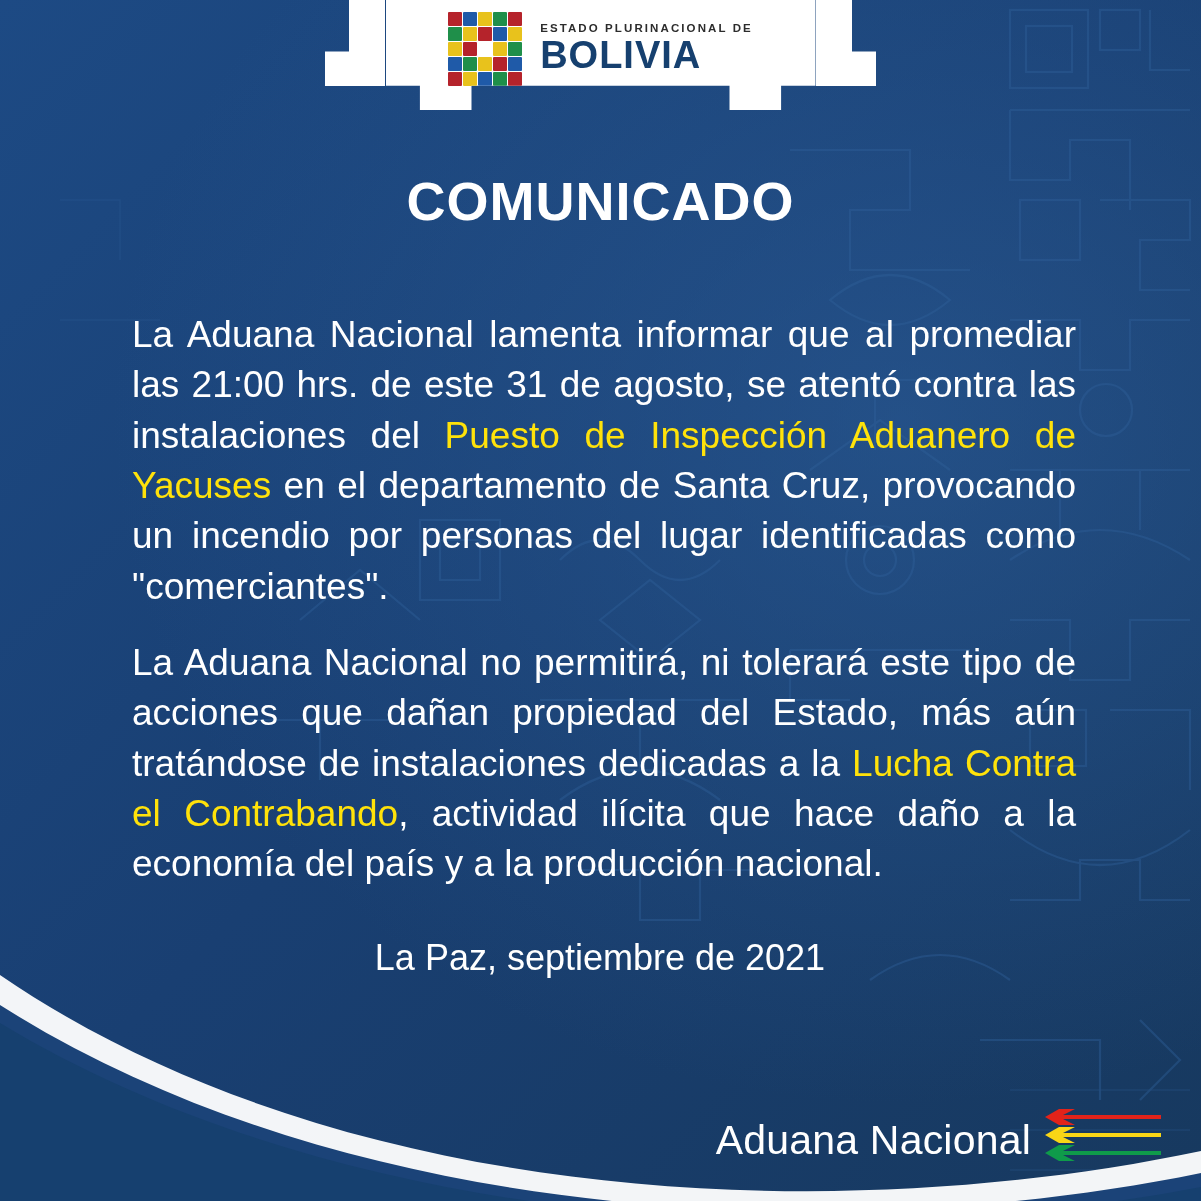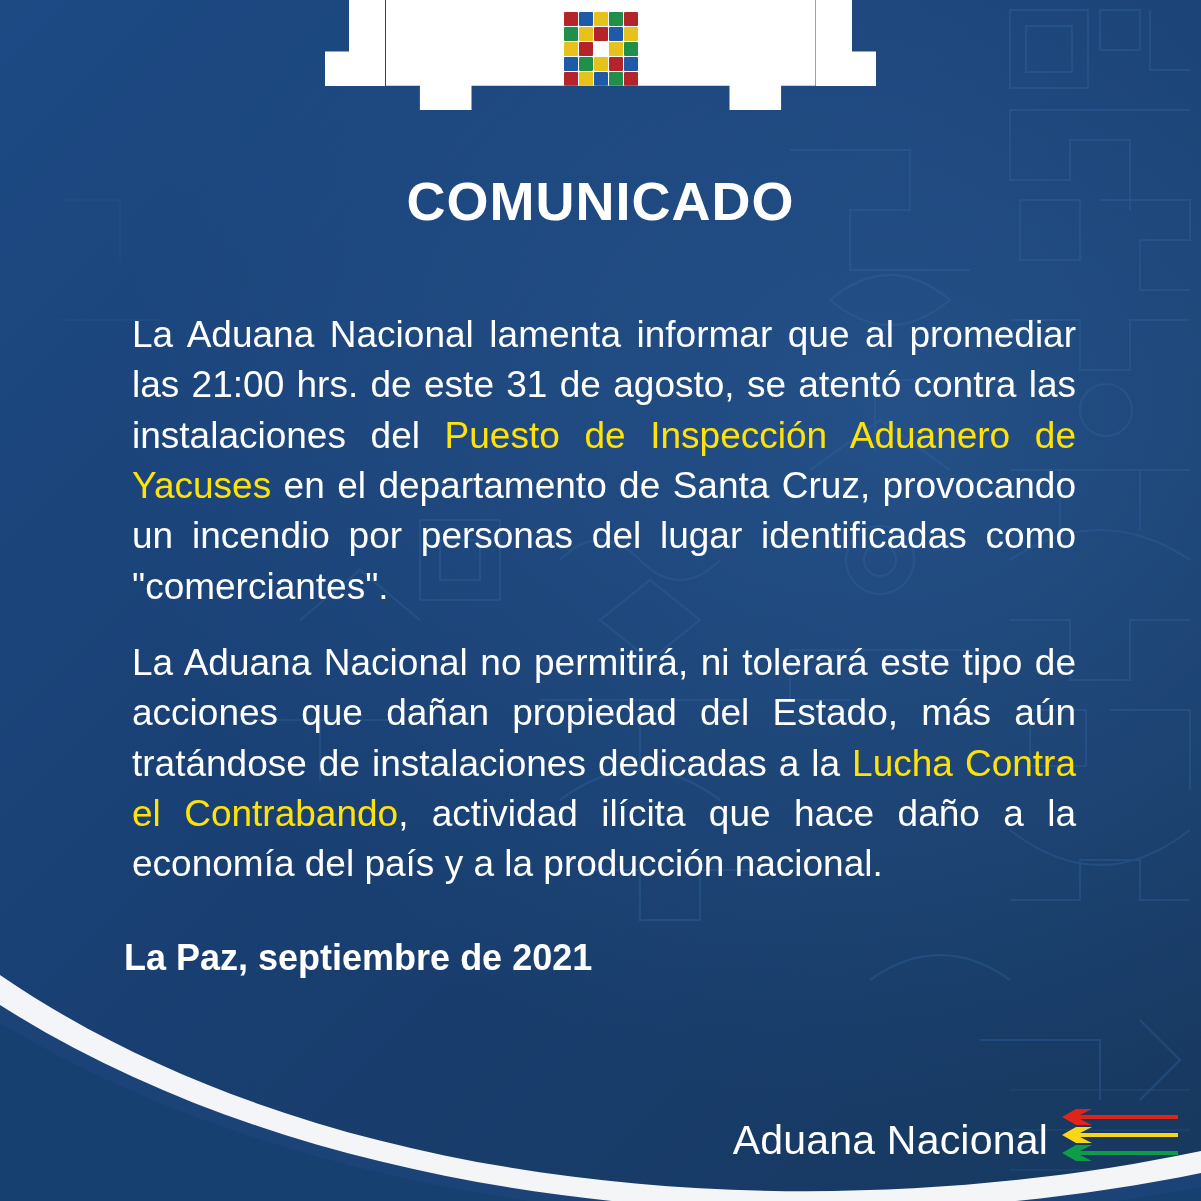--- a/index.html
+++ b/index.html
@@ -117,33 +117,33 @@
     line-height: 1.36;
     font-weight: 400;
     text-align: justify;
     text-justify: inter-word;
     margin: 0 0 26px 8px;
   }
   .para:last-of-type { margin-bottom: 0; }
   .hl { color: #ffe20a; }
   .place-date {
     margin-top: 48px;
-    text-align: left;
+    text-align: center;
     color: #ffffff;
     font-size: 36px;
-    font-weight: 700;
+    font-weight: 400;
   }
 
   
   .swoosh { position: absolute; left: 0; bottom: 0; width: 1201px; height: 300px; }
 
   
   .footer {
     position: absolute;
-    right: 23px;
+    right: 40px;
     bottom: 28px;
     display: flex;
     align-items: center;
     gap: 14px;
   }
   .footer-name {
     color: #ffffff;
     font-size: 41px;
     font-weight: 400;
     letter-spacing: 0.2px;
@@ -228,20 +228,24 @@
         <i style="background:#1f8f4a"></i>
         <i style="background:#e8c21c"></i>
         <i style="background:#b5232b"></i>
         <i style="background:#1f5aa8"></i>
       <i style="background:#b5232b"></i>
         <i style="background:#e8c21c"></i>
         <i style="background:#1f5aa8"></i>
         <i style="background:#1f8f4a"></i>
         <i style="background:#b5232b"></i>
     </div>
+    <div class="brand-text">
+      <div class="brand-kicker">ESTADO PLURINACIONAL DE</div>
+      <div class="brand-title">BOLIVIA</div>
+    </div>
   </div>
 
   <div class="title">COMUNICADO</div>
 
   <div class="body-wrap">
     <p class="para">
       <span>La Aduana Nacional lamenta informar que al promediar las 21:00 hrs. de este 31 de agosto, se atentó contra las instalaciones del </span><span class="hl">Puesto de Inspección Aduanero de Yacuses</span><span> en el departamento de Santa Cruz, provocando un incendio por personas del lugar identificadas como "comerciantes".</span>
     </p>
     <p class="para">
       <span>La Aduana Nacional no permitirá, ni tolerará este tipo de acciones que dañan propiedad del Estado, más aún tratándose de instalaciones dedicadas a la </span><span class="hl">Lucha Contra el Contrabando</span><span>, actividad ilícita que hace daño a la economía del país y a la producción nacional.</span>

